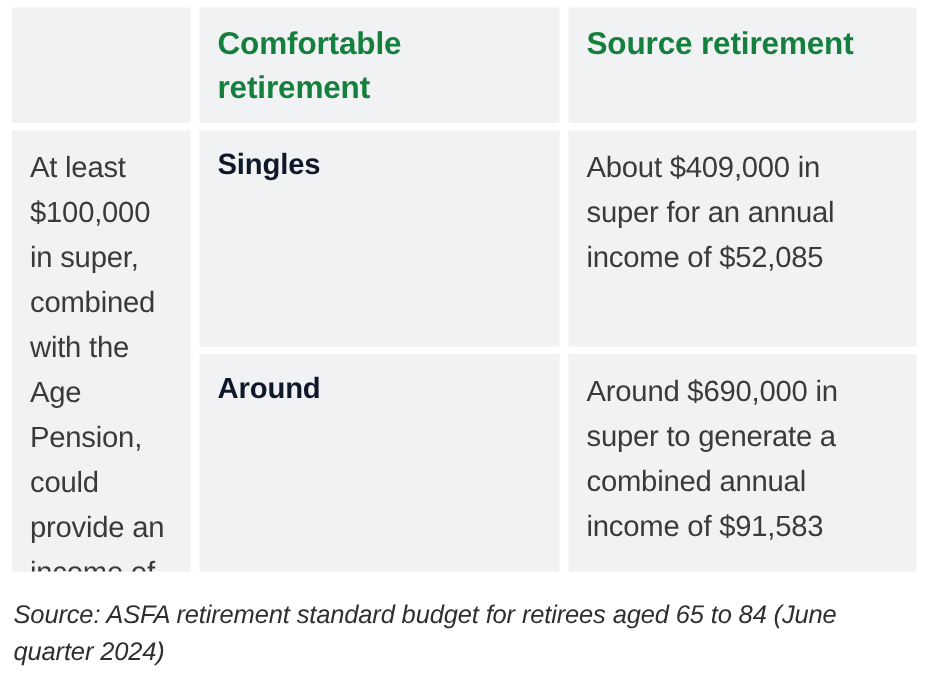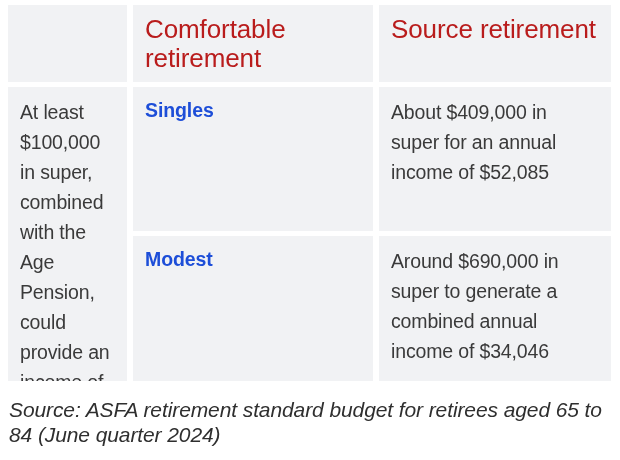--- a/index.html
+++ b/index.html
@@ -31,47 +31,47 @@
   .cell {
     background: #f1f2f4;
     box-sizing: border-box;
     padding: 10px 12px 8px 12px;
     overflow: hidden;
   }
   .cell.blank {
     padding: 0;
   }
   .hdr {
-    font-size: 26px;
+    font-size: 21px;
     line-height: 29px;
-    font-weight: normal;
-    color: #b91c1c;
+    font-weight: bold;
+    color: #15803d;
     letter-spacing: -0.1px;
   }
   .rowlabel {
     font-size: 19.5px;
     line-height: 26px;
     font-weight: bold;
-    color: #1d4ed8;
+    color: #0f172a;
     letter-spacing: -0.1px;
   }
   .body-text {
     font-size: 19.5px;
     line-height: 30px;
     font-weight: normal;
     color: #3a3a3a;
     letter-spacing: -0.15px;
   }
   .span-rows {
     grid-row: 2 / span 2;
   }
   .source {
     margin-top: 16px;
     padding-left: 1px;
-    font-size: 21px;
+    font-size: 17px;
     line-height: 25px;
     font-style: italic;
     color: #2f2f2f;
     letter-spacing: -0.1px;
     max-width: 600px;
   }
 </style>
 </head>
 <body>
 
@@ -95,24 +95,24 @@
 
     <div class="cell">
       <div class="body-text">About $409,000 in super for an annual income of $52,085</div>
     </div>
 
     <div class="cell span-rows">
       <div class="body-text">At least $100,000 in super, combined with the Age Pension, could provide an income of $33,134 for singles or $47,731 for couples</div>
     </div>
 
     <div class="cell">
-      <div class="rowlabel">Modest</div>
+      <div class="rowlabel">Around</div>
     </div>
 
     <div class="cell">
-      <div class="body-text">Around $690,000 in super to generate a combined annual income of $34,046</div>
+      <div class="body-text">Around $690,000 in super to generate a combined annual income of $91,583</div>
     </div>
 
   </div>
 
   <div class="source">Source: ASFA retirement standard budget for retirees aged 65 to 84 (June quarter 2024)</div>
 
 </div>
 
 </body></html>

